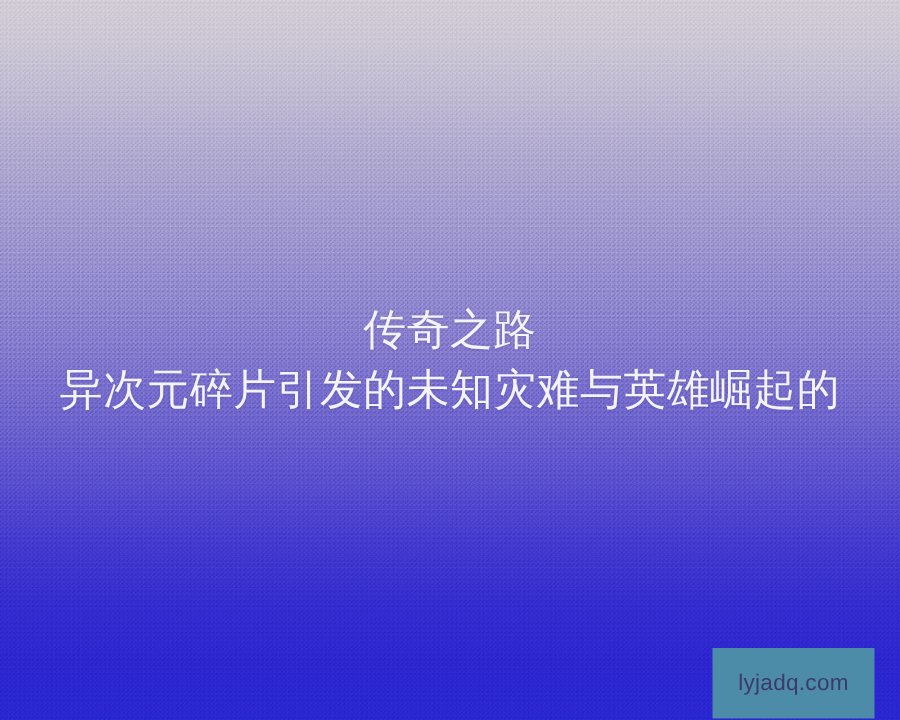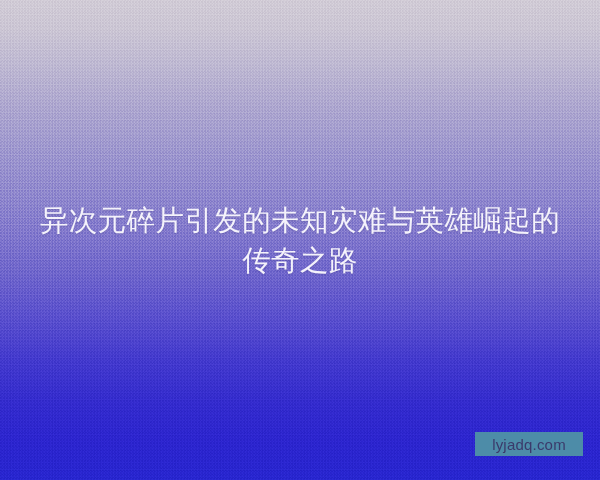--- a/index.html
+++ b/index.html
@@ -70,21 +70,21 @@
     font-weight: 400;
     white-space: nowrap;
     text-shadow: 0 1px 2px rgba(40,35,90,0.22);
   }
 
   #watermark-badge {
     position: absolute;
     left: 475px;
     top: 432px;
     width: 108px;
-    height: 24px;
+    height: 47px;
     background: #4d8ca8;
     display: flex;
     align-items: center;
     justify-content: center;
   }
 
   #watermark-badge .wm-text {
     color: #3b3a6b;
     font-size: 15px;
     line-height: 1;
@@ -93,21 +93,21 @@
   }
 </style>
 </head>
 <body>
 
 <div id="poster">
 
   <div id="grain"></div>
 
   <div id="title-block">
+    <span class="title-line">传奇之路</span>
     <span class="title-line">异次元碎片引发的未知灾难与英雄崛起的</span>
-    <span class="title-line">传奇之路</span>
   </div>
 
   <div id="watermark-badge">
     <span class="wm-text">lyjadq.com</span>
   </div>
 
 </div>
 
 </body></html>

